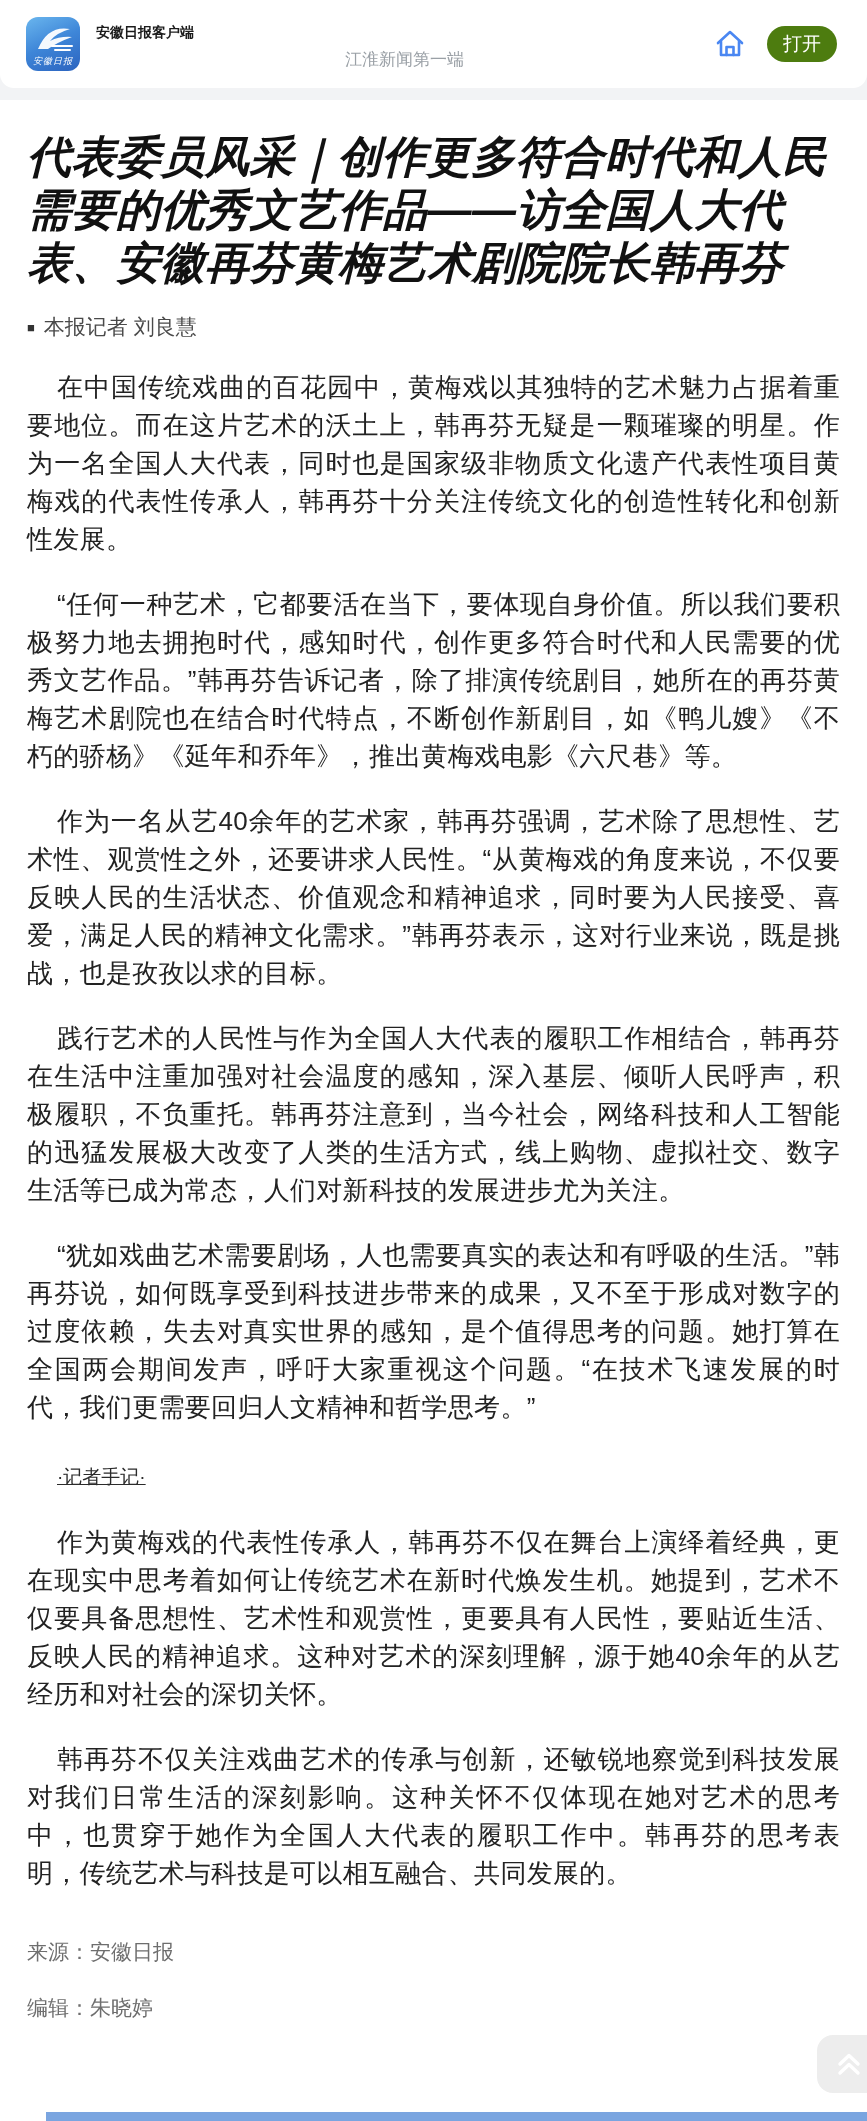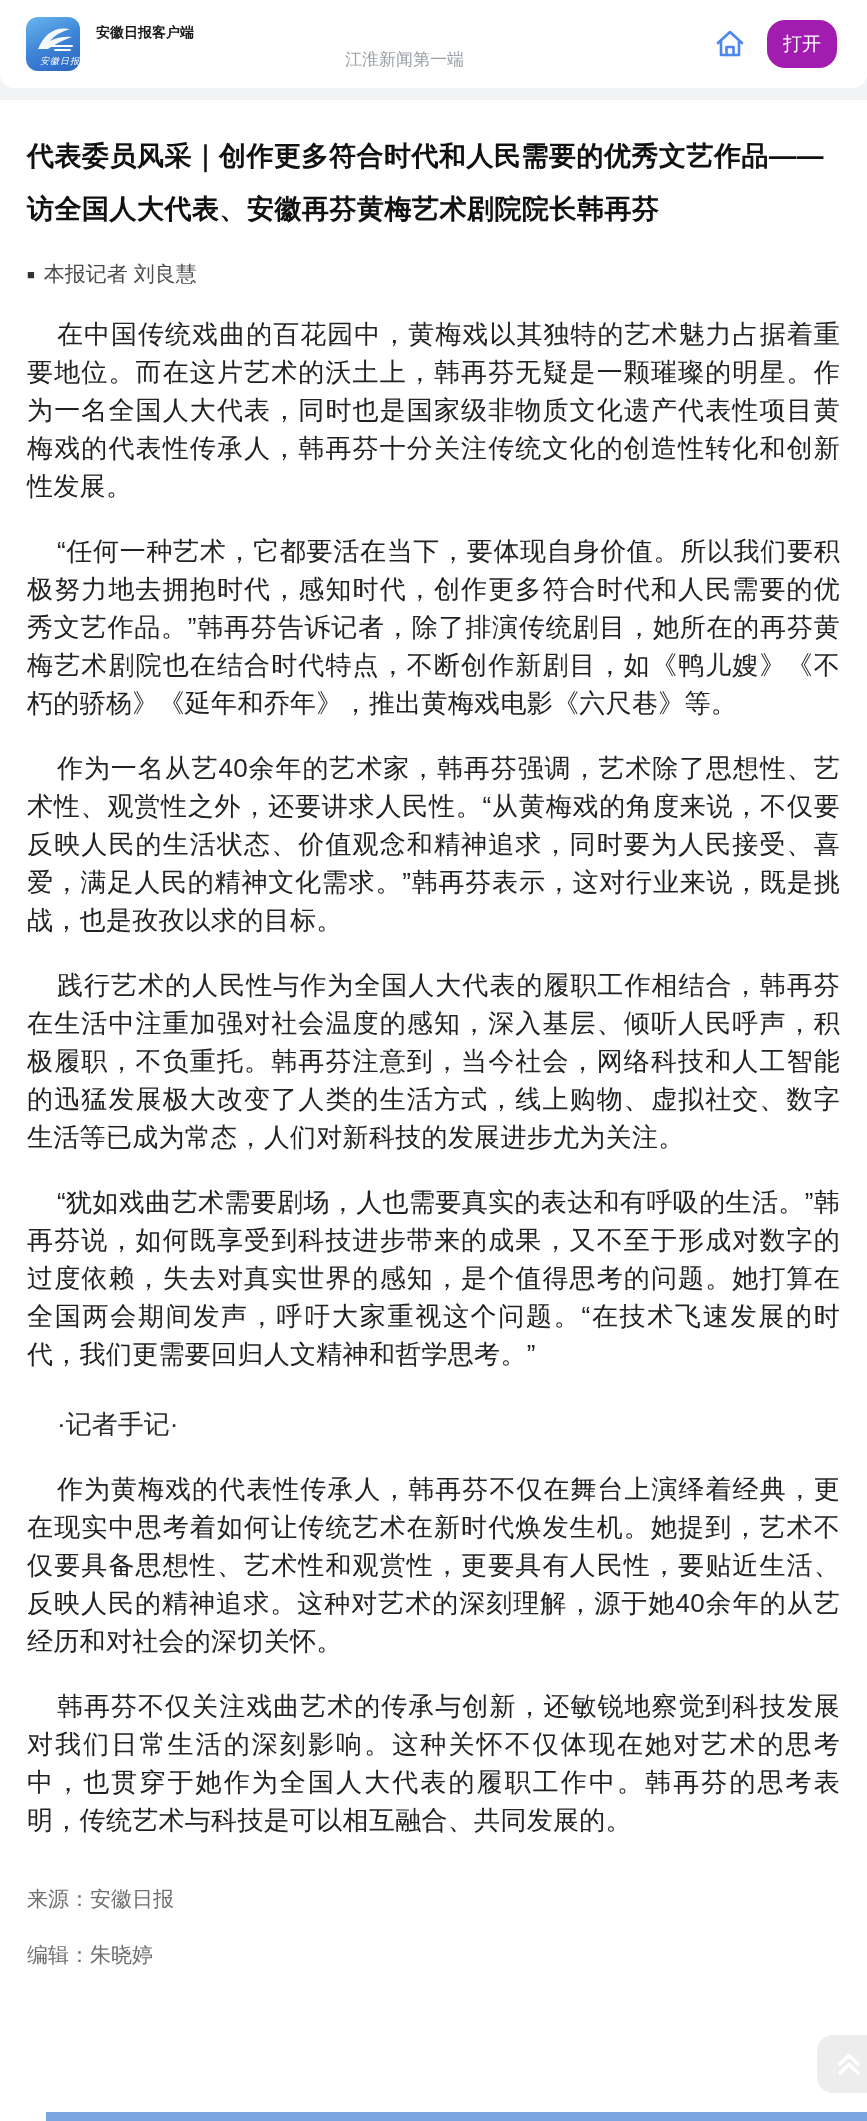--- a/index.html
+++ b/index.html
@@ -7,42 +7,42 @@
   .page{position:relative;width:867px;height:2121px;margin:0 auto;background:#f2f3f5;
         overflow:hidden;display:flex;flex-direction:column;}
   
   .app-banner{height:88px;background:#fff;border-radius:0 0 14px 14px;
               display:flex;align-items:center;padding:0 30px 0 26px;box-sizing:border-box;
               position:relative;z-index:2;flex:0 0 auto;}
   .app-icon{width:54px;height:54px;border-radius:12px;position:relative;flex:0 0 auto;
             background:linear-gradient(155deg,#6ab6ee 0%,#3e86d8 48%,#2b63bf 100%);
             overflow:hidden;}
   .app-icon svg{position:absolute;top:2px;left:2px;}
-  .app-icon-caption{position:absolute;bottom:3px;left:0;width:100%;text-align:right;
+  .app-icon-caption{position:absolute;bottom:3px;left:0;width:100%;text-align:center;
                     font-size:9px;color:#ffffff;letter-spacing:1px;font-style:italic;}
   .app-meta{flex:1;margin-left:16px;min-width:0;}
   .app-title{font-size:14px;font-weight:700;color:#1b1b1b;line-height:26px;}
   .app-subtitle{font-size:17px;color:#9aa0a6;margin-top:5px;line-height:20px;text-align:center;}
   .banner-actions{display:flex;align-items:center;gap:20px;flex:0 0 auto;}
   .home-btn{width:34px;height:34px;display:flex;align-items:center;justify-content:center;
             background:none;border:none;padding:0;cursor:pointer;}
-  .open-btn{min-width:70px;height:48px;border:none;border-radius:18px;background:#a21caf;
+  .open-btn{min-width:70px;height:36px;border:none;border-radius:18px;background:#4d7c0f;
             color:#fff;font-size:19px;line-height:36px;padding:0 16px;cursor:pointer;
             font-family:Liberation Serif, serif;}
   
   .article{flex:1;background:#fff;margin-top:12px;padding:30px 27px 60px;box-sizing:border-box;}
-  .article-title{margin:0;font-size:27px;line-height:53px;font-weight:700;color:#111;
-                 letter-spacing:0.5px;}
+  .article-title{margin:0;font-size:44px;line-height:53px;font-weight:700;color:#111;
+                 letter-spacing:0.5px;font-style:italic;}
   .publish-time{margin-top:30px;font-size:21px;color:#8c8c8c;}
   .byline{margin-top:24px;font-size:21px;color:#4a4a4a;}
   .byline-bullet{font-size:13px;color:#333;margin-right:9px;vertical-align:2px;}
   .article p.body-p{margin:27px 0 0;font-size:26px;line-height:38px;color:#222;
                     text-align:justify;text-indent:30px;letter-spacing:0.3px;}
-  .article p.note-heading{margin:32px 0 0;font-size:26px;line-height:38px;color:#2b2b2b;
-                          text-indent:30px;}
+  .article p.note-heading{margin:32px 0 0;font-size:19px;line-height:38px;color:#2b2b2b;
+                          text-indent:30px;text-decoration:underline;}
   .meta-line{font-size:21px;color:#6e6e6e;margin-top:28px;}
   .meta-line.first{margin-top:46px;}
   
   .back-top{position:absolute;right:-14px;bottom:28px;width:64px;height:58px;
             border-radius:16px;background:#ededed;display:flex;align-items:center;
             justify-content:center;z-index:4;cursor:pointer;border:none;}
   .bottom-bar{position:absolute;left:46px;right:0;bottom:0;height:9px;background:#7aa5e0;z-index:3;}
 </style>
 </head>
 <body>

